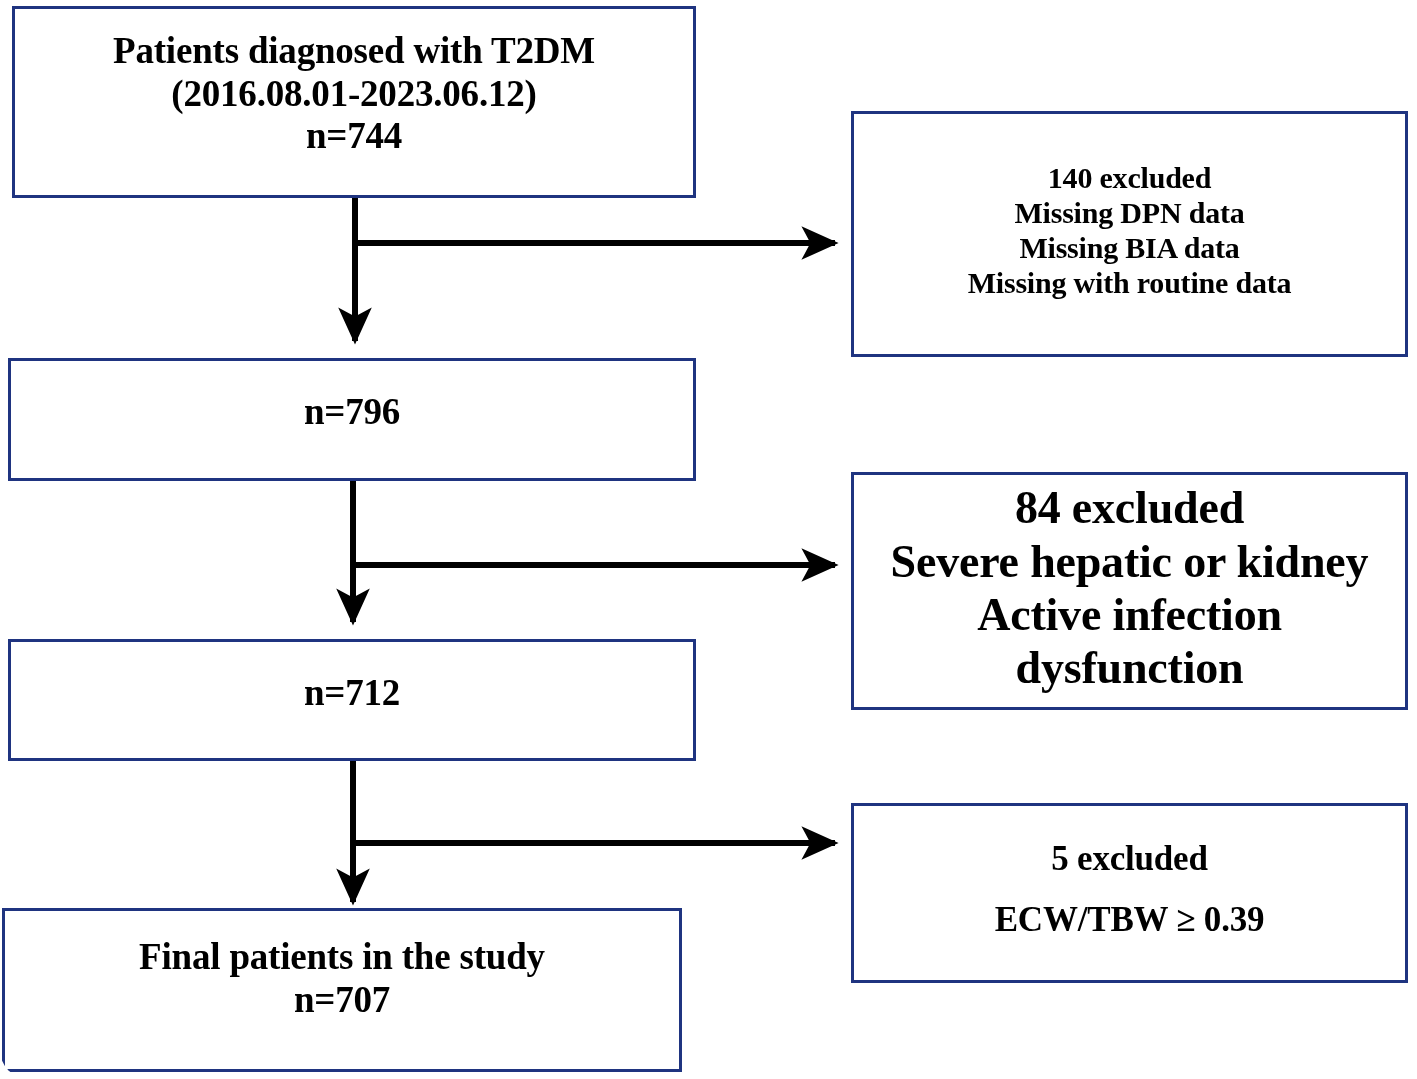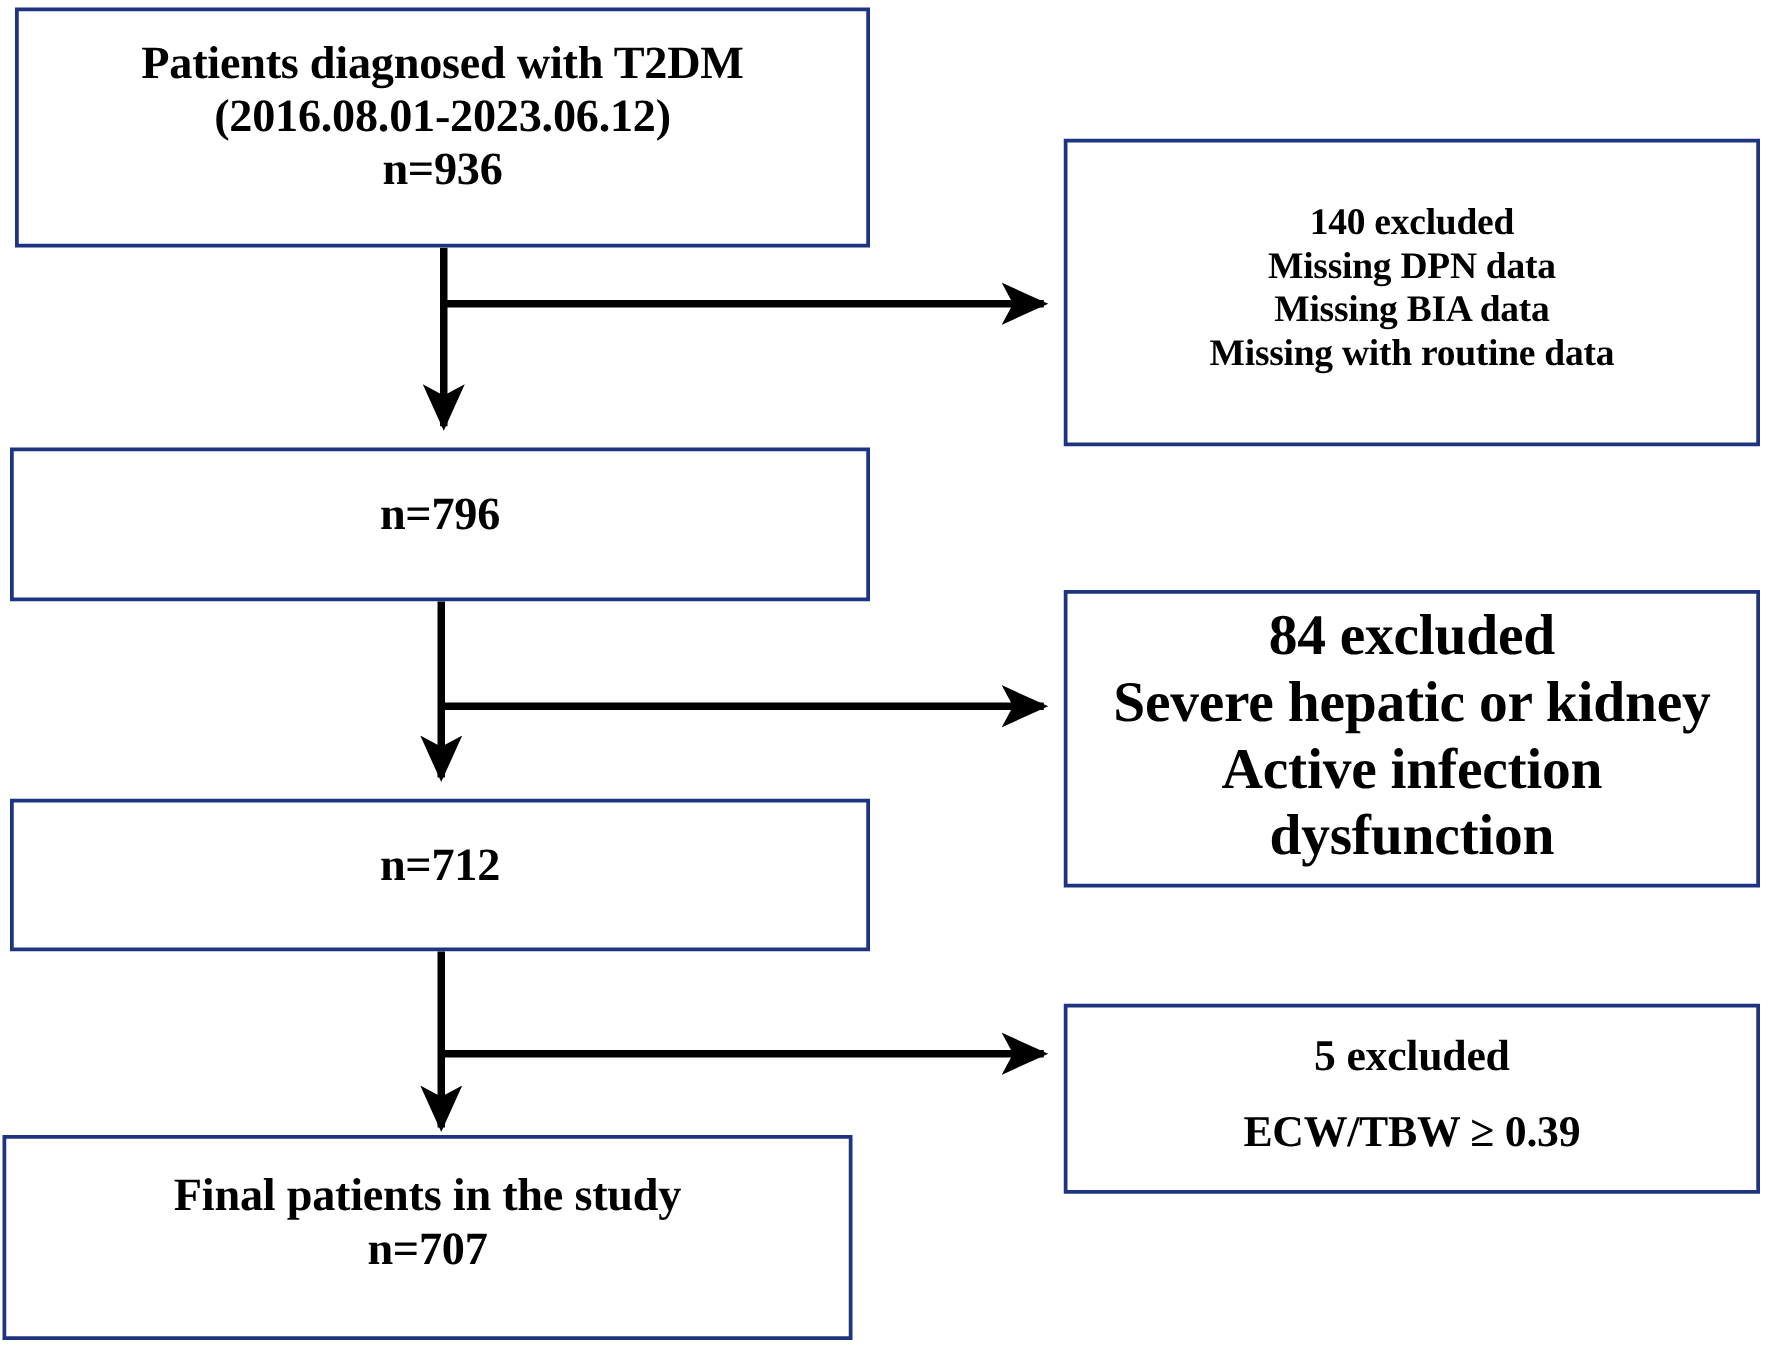--- a/index.html
+++ b/index.html
@@ -8,20 +8,21 @@
     padding: 0;
     background: #ffffff;
   }
   #canvas {
     position: relative;
     width: 1417px;
     height: 1079px;
     background: #ffffff;
     font-family: "Liberation Serif", "DejaVu Serif", serif;
     overflow: hidden;
+    border-radius: 29px;
   }
   .node {
     position: absolute;
     box-sizing: border-box;
     border: 3px solid #1f3480;
     background: #ffffff;
     display: flex;
     flex-direction: column;
     align-items: center;
     justify-content: center;
@@ -63,21 +64,21 @@
     left: 851px;  top: 111px;  width: 557px;  height: 246px;
     font-size: 30px;
     padding-bottom: 6px;
   }
   #node-excl-2 {
     left: 851px;  top: 472px;  width: 557px;  height: 238px;
     font-size: 46px;
     padding-bottom: 6px;
   }
   #node-excl-3 {
-    left: 851px;  top: 803px;  width: 557px;  height: 152px;
+    left: 851px;  top: 803px;  width: 557px;  height: 180px;
     font-size: 35px;
     padding-bottom: 6px;
     gap: 20px;
   }
 
   
   #connectors {
     position: absolute;
     left: 0; top: 0;
     width: 1417px;
@@ -118,21 +119,21 @@
     </g>
 
     <g>
       <line x1="354" y1="843" x2="835" y2="843" stroke="#000000" stroke-width="6" marker-end="url(#arrowhead)"></line>
     </g>
   </svg>
 
   <div class="node" id="node-enrolled">
     <span class="line">Patients  diagnosed with T2DM</span>
     <span class="line">(2016.08.01-2023.06.12)</span>
-    <span class="line">n=936</span>
+    <span class="line">n=744</span>
   </div>
 
   <div class="node" id="node-n796">
     <span class="line">n=796</span>
   </div>
 
   <div class="node" id="node-n712">
     <span class="line">n=712</span>
   </div>
 

